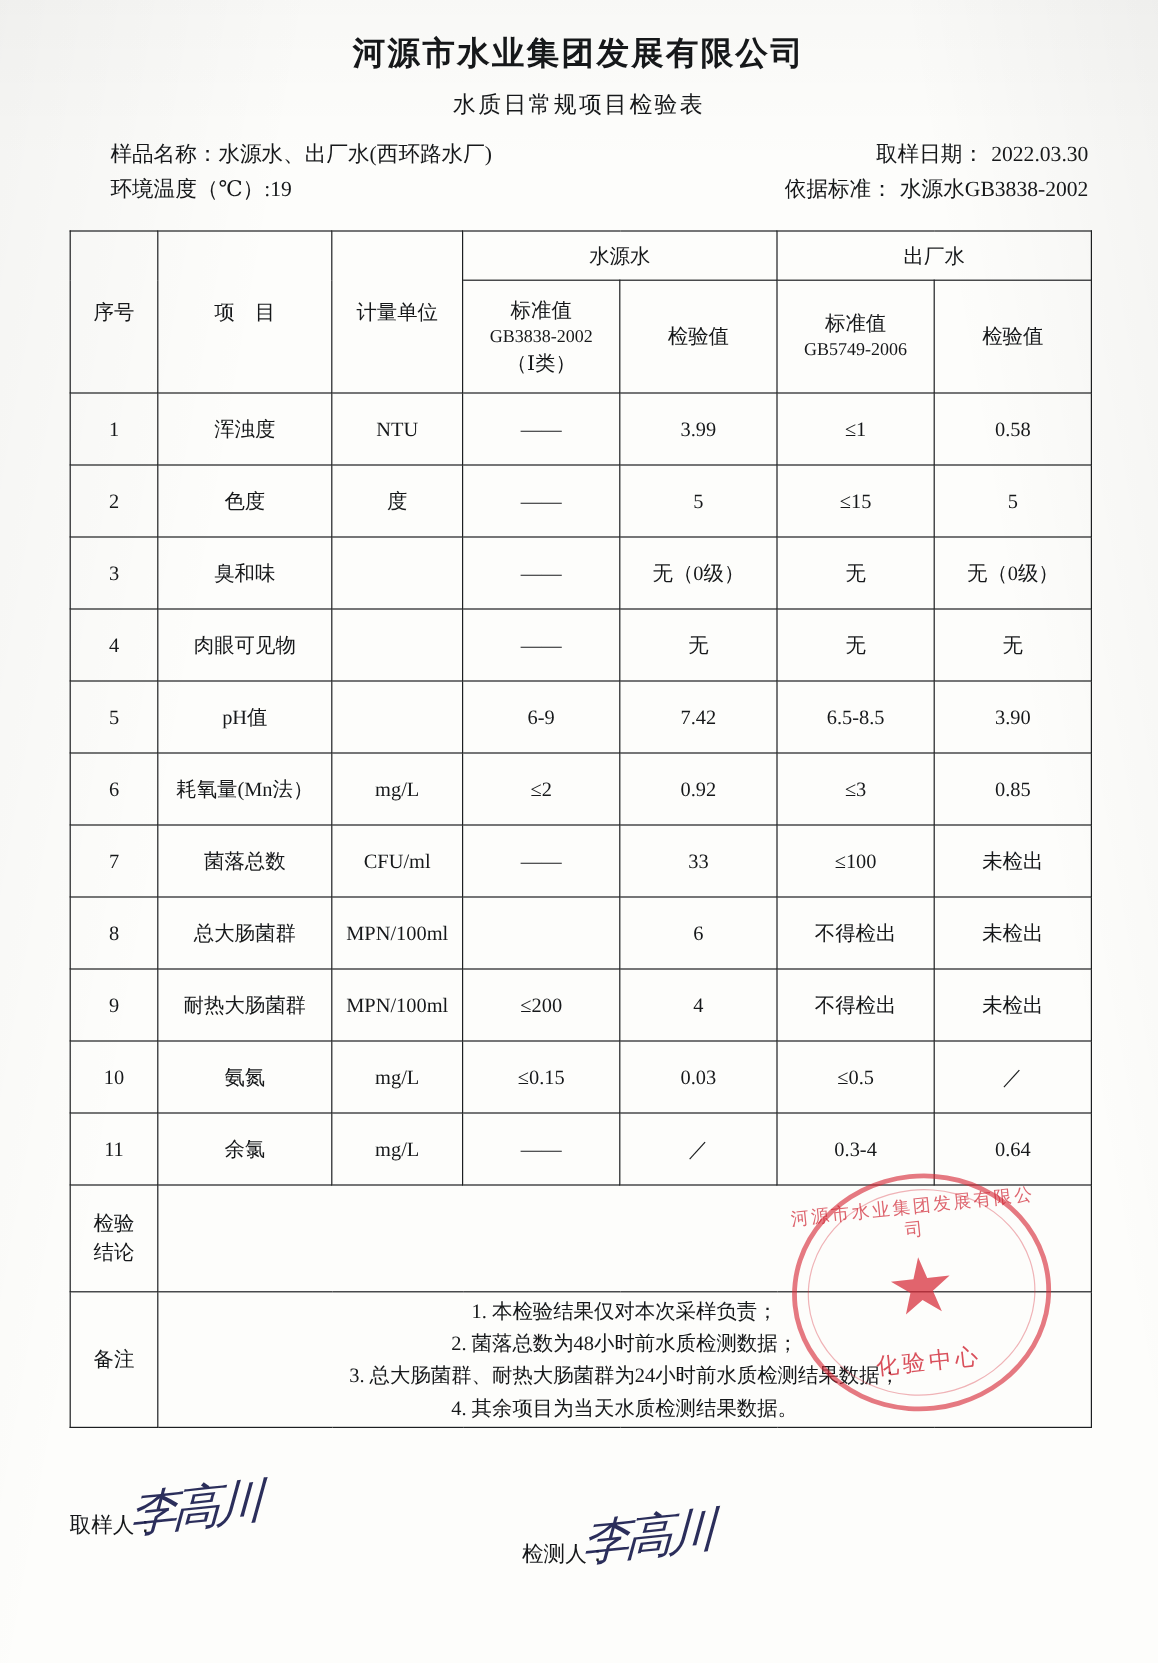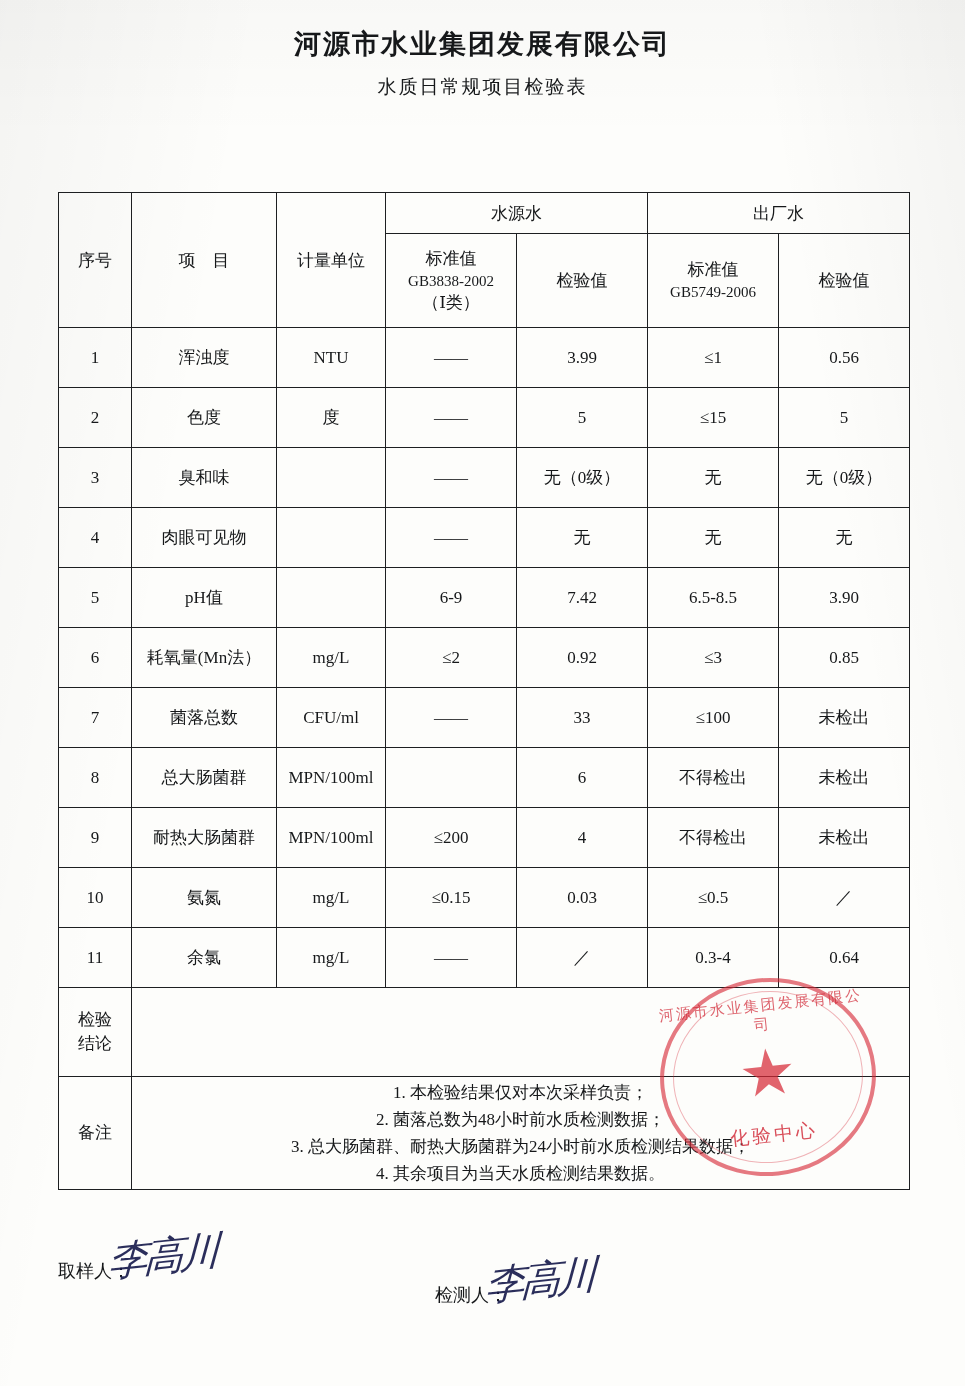--- a/index.html
+++ b/index.html
@@ -213,20 +213,36 @@
 </style>
 </head>
 <body>
 
 <div class="page">
 
   <div class="title">河源市水业集团发展有限公司</div>
   <div class="subtitle">水质日常规项目检验表</div>
 
   <div class="meta">
+    <div class="meta-row">
+      <span class="meta-left">样品名称：</span>
+      <span class="meta-left">水源水、出厂水(西环路水厂)</span>
+      <span class="meta-right">
+        <span>取样日期：</span>
+        <span>2022.03.30</span>
+      </span>
+    </div>
+    <div class="meta-row">
+      <span class="meta-left">环境温度（℃）:</span>
+      <span class="meta-left">19</span>
+      <span class="meta-right">
+        <span>依据标准：</span>
+        <span>水源水GB3838-2002</span>
+      </span>
+    </div>
   </div>
 
   <table class="main">
     <tbody>
       <tr>
         <td class="grp-head" rowspan="2" style="width:72px;border-radius:20px;">序号</td>
         <td class="grp-head" rowspan="2" style="width:144px;">项　目</td>
         <td class="grp-head" rowspan="2" style="width:108px;">计量单位</td>
         <td class="grp-head" colspan="2">水源水</td>
         <td class="grp-head" colspan="2">出厂水</td>
@@ -245,21 +261,21 @@
         <td class="col-head val2 bold">检验值</td>
       </tr>
 
       <tr class="data">
         <td class="idx">1</td>
         <td class="item">浑浊度</td>
         <td class="unit">NTU</td>
         <td class="std1">——</td>
         <td class="val1">3.99</td>
         <td class="std2">≤1</td>
-        <td class="val2">0.56</td>
+        <td class="val2">0.58</td>
       </tr>
       <tr class="data">
         <td class="idx">2</td>
         <td class="item">色度</td>
         <td class="unit">度</td>
         <td class="std1">——</td>
         <td class="val1">5</td>
         <td class="std2">≤15</td>
         <td class="val2">5</td>
       </tr>

